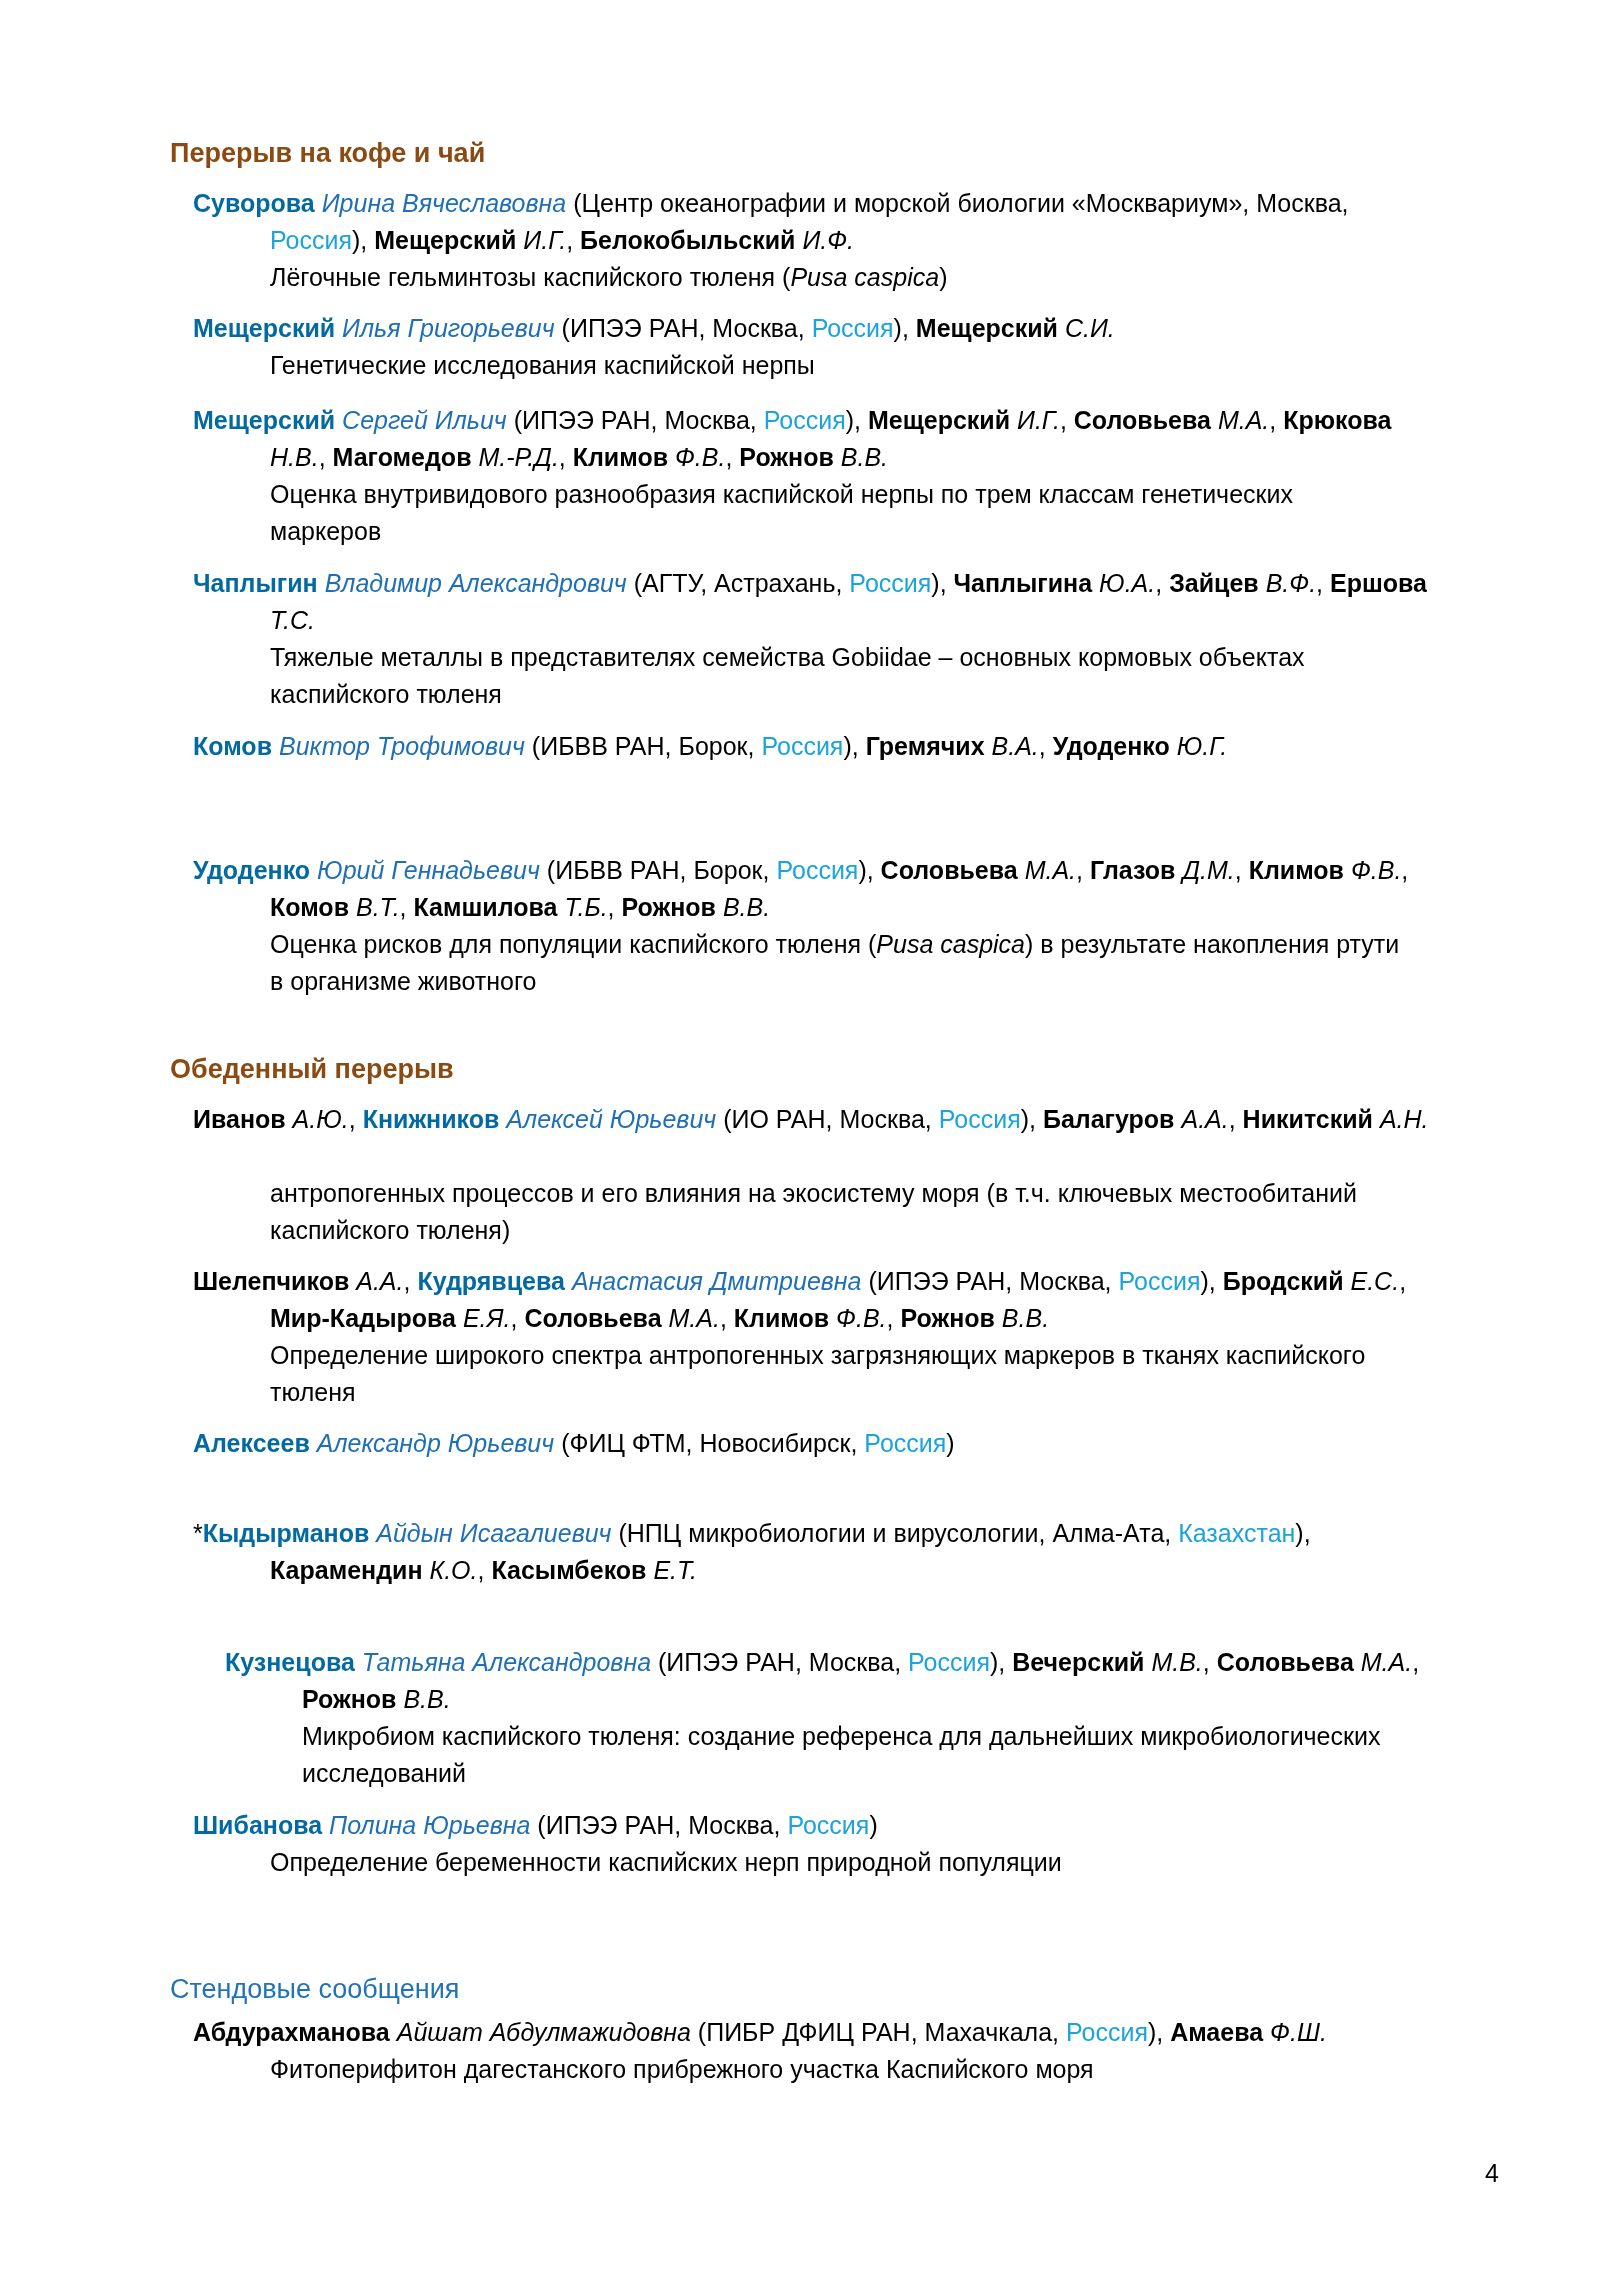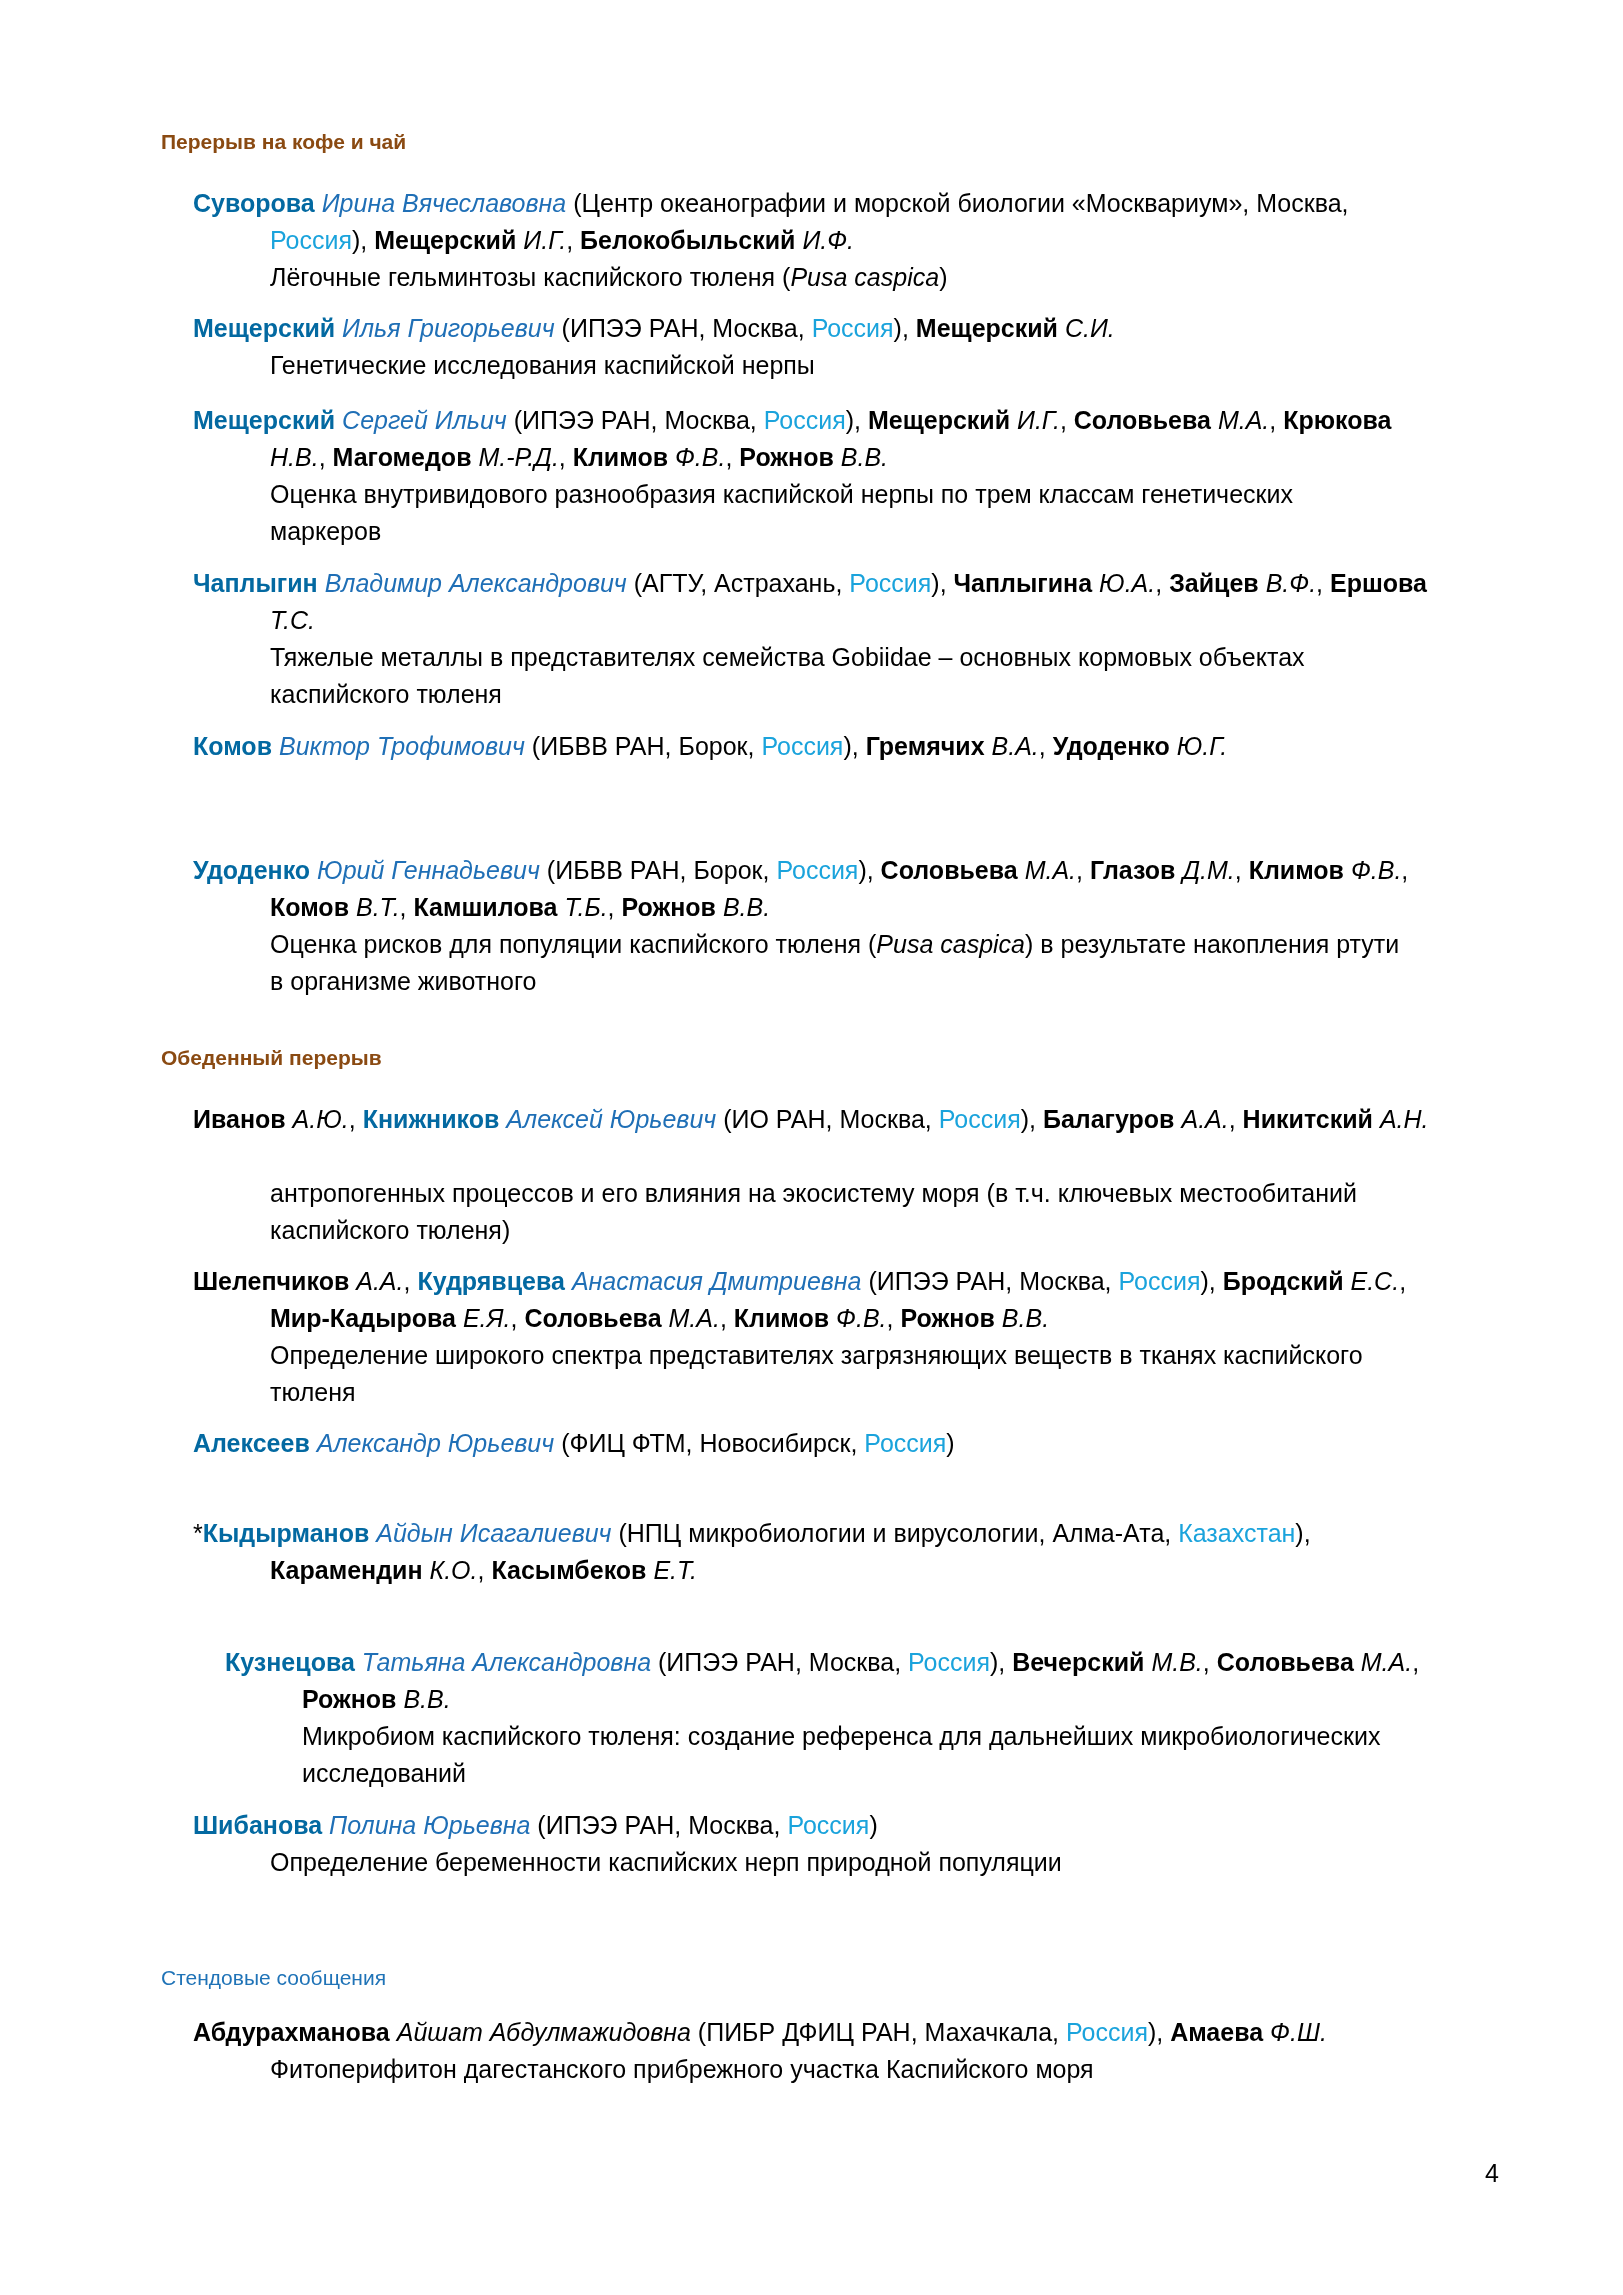--- a/index.html
+++ b/index.html
@@ -4,22 +4,22 @@
 <style>
   html, body { margin: 0; padding: 0; background: #ffffff; }
   body {
     width: 1623px; height: 2295px; position: relative; overflow: hidden;
     font-family: "Liberation Sans", "DejaVu Sans", sans-serif;
     color: #000000;
   }
   .page { position: absolute; left: 0; top: 0; width: 1623px; height: 2295px; }
   .section-heading {
     position: absolute; left: 154px;
-    font-size: 21px; font-weight: bold; color: #8a4a12;
-    margin: 7px; line-height: 1;
+    font-size: 27px; font-weight: bold; color: #8a4a12;
+    margin: 16px; line-height: 1;
   }
   .section-heading.poster { font-weight: normal; color: #1f73b7; }
   .entry { position: absolute; left: 193px; width: 1335px; font-size: 25px; line-height: 37px; }
   .authors { margin: 0; }
   .authors .cont { display: block; padding-left: 77px; }
   .title { margin: 0; padding-left: 77px; }
   .b { font-weight: bold; }
   .i { font-style: italic; }
   .spk-s { font-weight: bold; color: #0369a1; }
   .spk-g { font-style: italic; color: #1f6fb6; }
@@ -64,21 +64,21 @@
 
   <h2 class="section-heading" style="top:1040px;">Обеденный перерыв</h2>
 
   <div class="entry" style="top:1101px;">
     <p class="authors"><span class="b">Иванов</span><span> </span><span class="i">А.Ю.</span><span>, </span><span class="spk-s">Книжников</span><span> </span><span class="spk-g">Алексей Юрьевич</span><span> (ИО РАН, Москва, </span><span class="country">Россия</span><span>), </span><span class="b">Балагуров</span><span> </span><span class="i">А.А.</span><span>, </span><span class="b">Никитский</span><span> </span><span class="i">А.Н.</span></p>
     <p class="title"><br><span>антропогенных процессов и его влияния на экосистему моря (в т.ч. ключевых местообитаний</span><br><span>каспийского тюленя)</span></p>
   </div>
 
   <div class="entry" style="top:1263px;">
     <p class="authors"><span class="b">Шелепчиков</span><span> </span><span class="i">А.А.</span><span>, </span><span class="spk-s">Кудрявцева</span><span> </span><span class="spk-g">Анастасия Дмитриевна</span><span> (ИПЭЭ РАН, Москва, </span><span class="country">Россия</span><span>), </span><span class="b">Бродский</span><span> </span><span class="i">Е.С.</span><span>, </span><span class="cont"><span class="b">Мир-Кадырова</span><span> </span><span class="i">Е.Я.</span><span>, </span><span class="b">Соловьева</span><span> </span><span class="i">М.А.</span><span>, </span><span class="b">Климов</span><span> </span><span class="i">Ф.В.</span><span>, </span><span class="b">Рожнов</span><span> </span><span class="i">В.В.</span></span></p>
-    <p class="title"><span>Определение широкого спектра представителях загрязняющих веществ в тканях каспийского</span><br><span>тюленя</span></p>
+    <p class="title"><span>Определение широкого спектра антропогенных загрязняющих маркеров в тканях каспийского</span><br><span>тюленя</span></p>
   </div>
 
   <div class="entry" style="top:1425px;">
     <p class="authors"><span class="spk-s">Алексеев</span><span> </span><span class="spk-g">Александр Юрьевич</span><span> (ФИЦ ФТМ, Новосибирск, </span><span class="country">Россия</span><span>)</span></p>
   </div>
 
   <div class="entry" style="top:1515px;">
     <p class="authors"><span>*</span><span class="spk-s">Кыдырманов</span><span> </span><span class="spk-g">Айдын Исагалиевич</span><span> (НПЦ микробиологии и вирусологии, Алма-Ата, </span><span class="country">Казахстан</span><span>), </span><span class="cont"><span class="b">Карамендин</span><span> </span><span class="i">К.О.</span><span>, </span><span class="b">Касымбеков</span><span> </span><span class="i">Е.Т.</span></span></p>
   </div>
 

